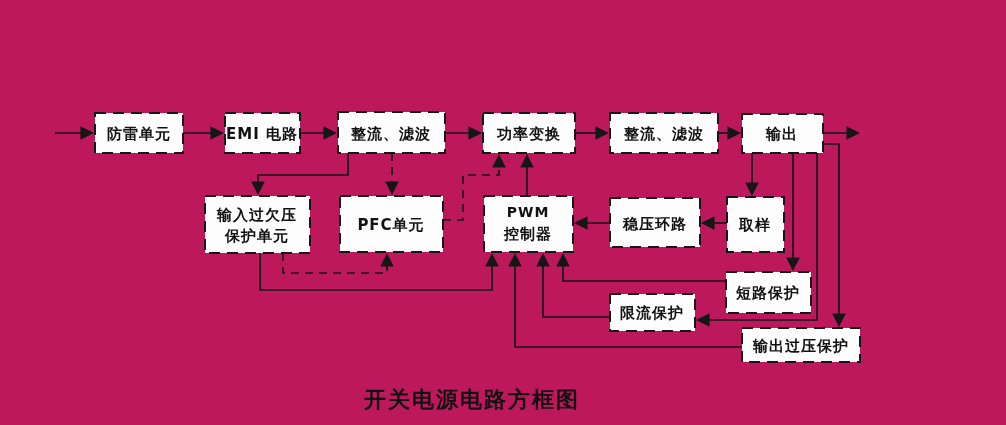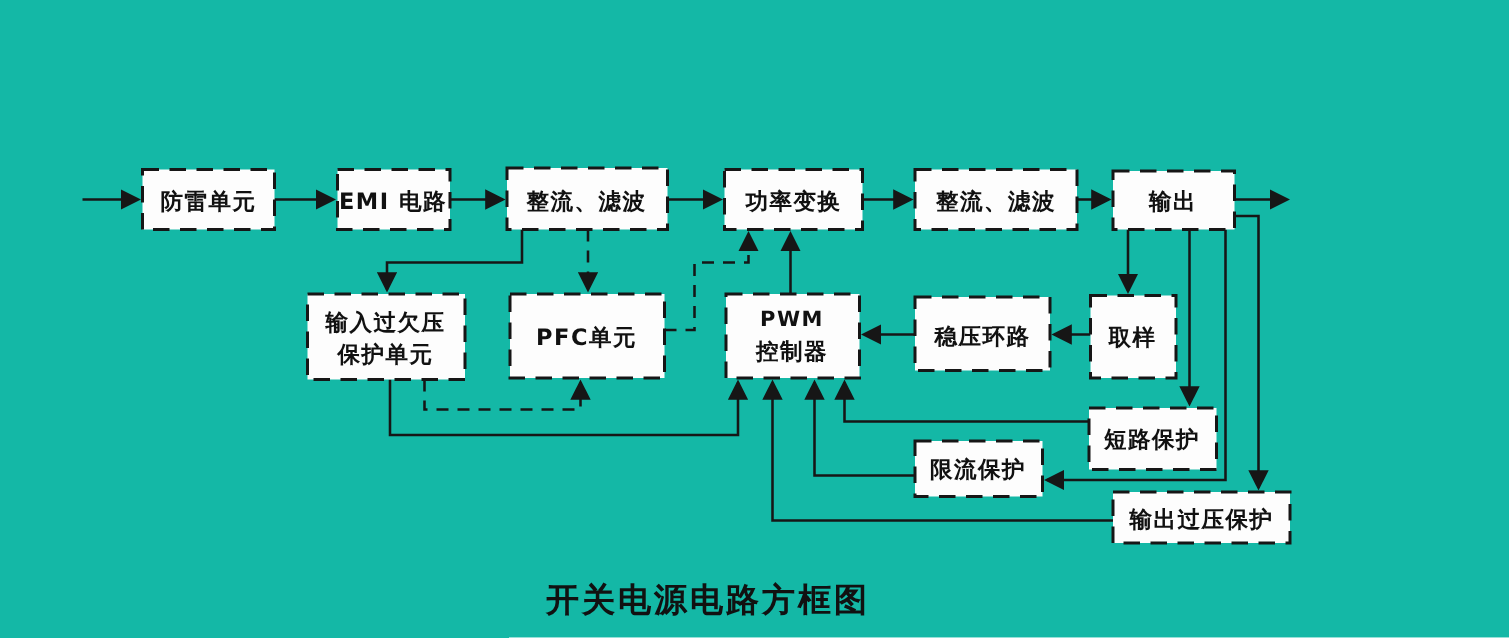--- a/index.html
+++ b/index.html
@@ -1,20 +1,20 @@
 <!DOCTYPE html>
 <html><head>
 <meta charset="utf-8">
 <style>
   html,body{margin:0;padding:0;background:#ffffff;}
   body{font-family:"DejaVu Sans","Liberation Sans",sans-serif;}
   .stage{
     position:relative;
     width:1006px;height:425px;
-    background:#14b8a6;
+    background:#be185d;
     overflow:hidden;
   }
   svg{display:block;}
   .box{
     fill:#fdfdfd;
     stroke:#161616;
     stroke-width:2;
     stroke-dasharray:11 7;
   }
   .box-label{

